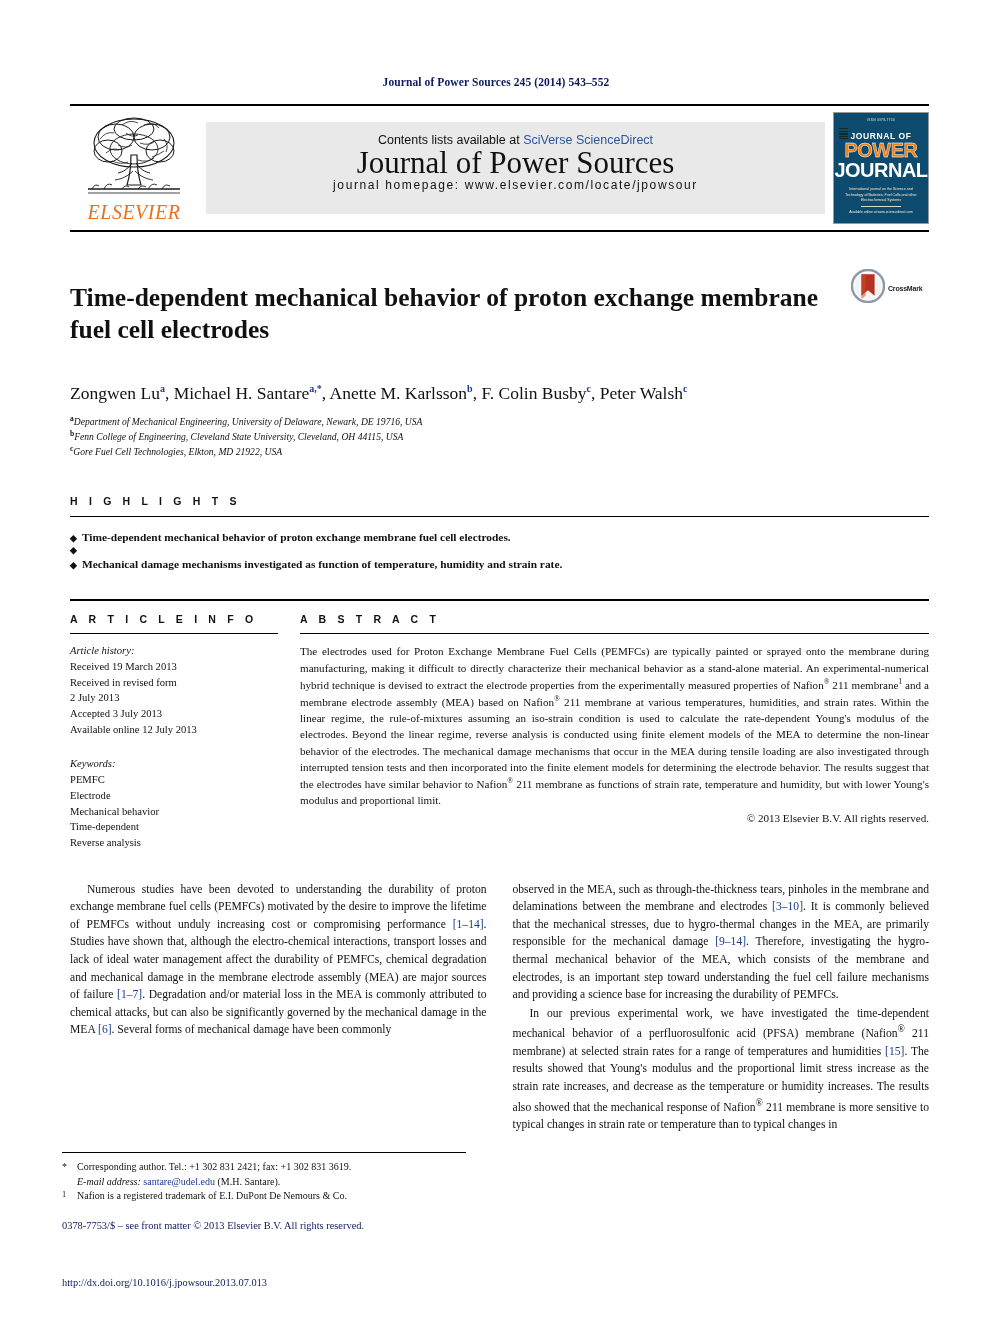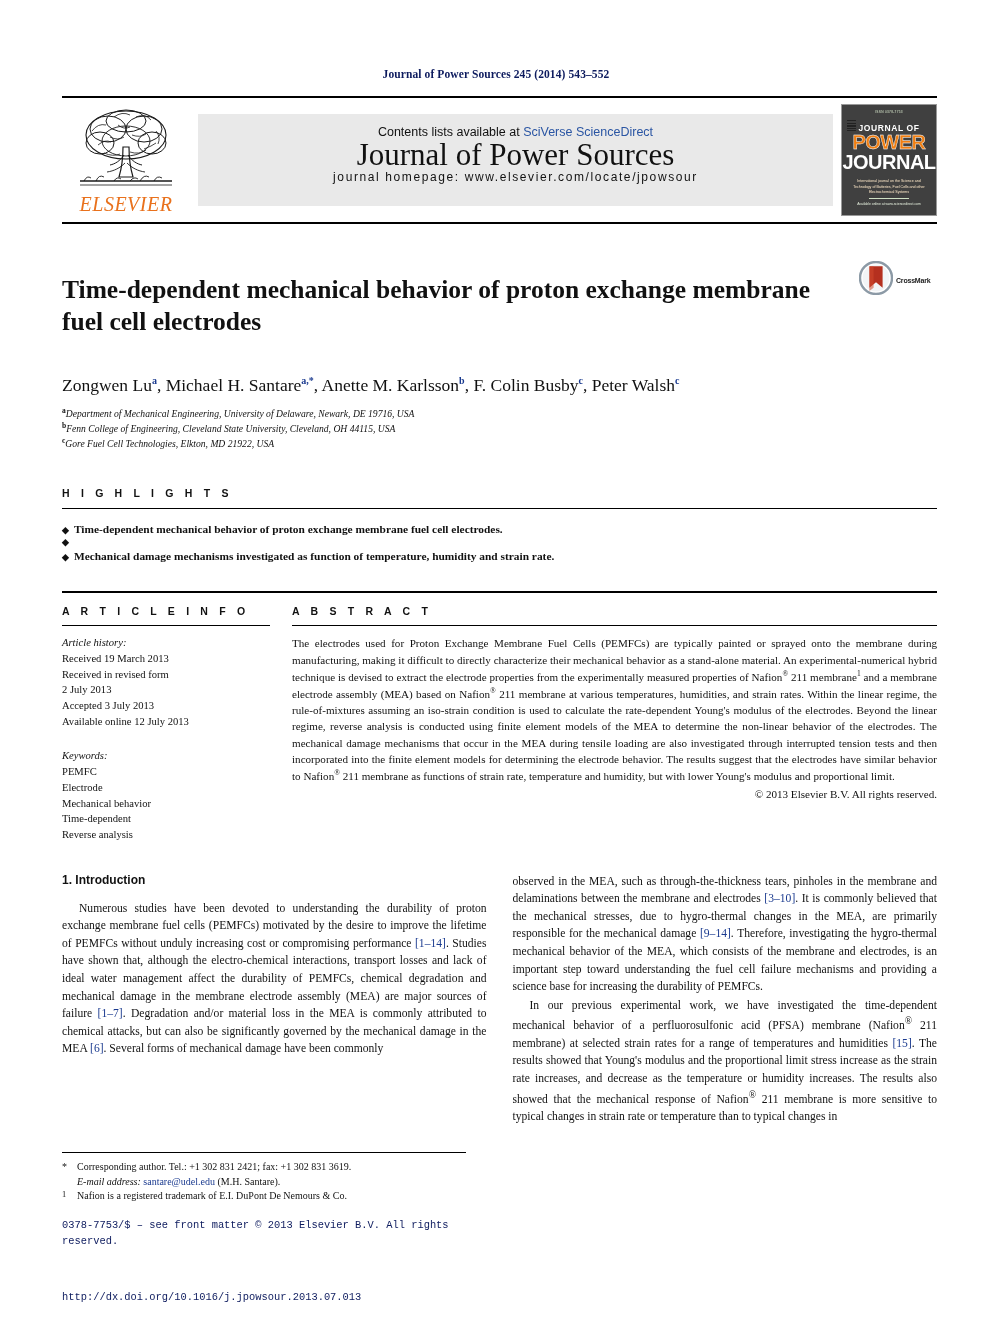--- a/index.html
+++ b/index.html
@@ -7,21 +7,21 @@
   body {
     width: 992px;
     height: 1323px;
     background: #ffffff;
     font-family: "Liberation Serif", serif;
     color: #000000;
     position: relative;
     overflow: hidden;
   }
 
-  .page { position: relative; width: 992px; height: 1323px; padding: 0; }
+  .page { position: relative; width: 992px; height: 1323px; padding: 8px; }
 
   
   .running-head {
     text-align: center;
     font-family: "Liberation Serif", serif;
     font-weight: bold;
     font-size: 11.5px;
     color: #0d1b5e;
     letter-spacing: 0.1px;
     padding-top: 68px;
@@ -82,21 +82,21 @@
   .homepage-line {
     font-family: "Liberation Sans", sans-serif;
     font-size: 12px;
     color: #111;
     letter-spacing: 1.6px;
   }
   .cover-thumb {
     width: 96px;
     flex: 0 0 96px;
     border: 1px solid #999;
-    background: #404040;
+    background: #0c4a6e;
     position: relative;
     overflow: hidden;
     display: flex;
     flex-direction: column;
     align-items: center;
   }
   .cover-topbar {
     width: 100%;
     height: 13px;
     display: flex;
@@ -311,21 +311,21 @@
   .fn-text { flex: 1 1 auto; }
   .fn-text .it { font-style: italic; }
   .link { color: #1a3a8f; }
 
   
   .imprint {
     position: absolute;
     left: 62px;
     top: 1218px;
     width: 420px;
-    font-family: Liberation Mono, monospace;
+    font-family: Liberation Serif, serif;
     font-size: 10.4px;
     line-height: 1.5;
     color: #0d1b5e;
   }
   .imprint .line1 { color: #0d1b5e; font-weight: normal; }
   .imprint .doi { color: #0d1b5e; margin-top: 41px; }
 </style>
 </head>
 <body>
 
@@ -455,21 +455,20 @@
     <div class="col-abs">
       <div class="sec-head">A B S T R A C T</div>
       <div class="subrule"></div>
       <div class="abs-body">The electrodes used for Proton Exchange Membrane Fuel Cells (PEMFCs) are typically painted or sprayed onto the membrane during manufacturing, making it difficult to directly characterize their mechanical behavior as a stand-alone material. An experimental-numerical hybrid technique is devised to extract the electrode properties from the experimentally measured properties of Nafion<sup>®</sup> 211 membrane<sup>1</sup> and a membrane electrode assembly (MEA) based on Nafion<sup>®</sup> 211 membrane at various temperatures, humidities, and strain rates. Within the linear regime, the rule-of-mixtures assuming an iso-strain condition is used to calculate the rate-dependent Young's modulus of the electrodes. Beyond the linear regime, reverse analysis is conducted using finite element models of the MEA to determine the non-linear behavior of the electrodes. The mechanical damage mechanisms that occur in the MEA during tensile loading are also investigated through interrupted tension tests and then incorporated into the finite element models for determining the electrode behavior. The results suggest that the electrodes have similar behavior to Nafion<sup>®</sup> 211 membrane as functions of strain rate, temperature and humidity, but with lower Young's modulus and proportional limit.</div>
       <div class="abs-body abs-copy">© 2013 Elsevier B.V. All rights reserved.</div>
     </div>
   </div>
 
   <div class="body-cols">
     <div class="bcol">
-      <div class="sec-title">1.  Introduction</div>
       <p class="para">Numerous studies have been devoted to understanding the durability of proton exchange membrane fuel cells (PEMFCs) motivated by the desire to improve the lifetime of PEMFCs without unduly increasing cost or compromising performance <span class="cit">[1–14]</span>. Studies have shown that, although the electro-chemical interactions, transport losses and lack of ideal water management affect the durability of PEMFCs, chemical degradation and mechanical damage in the membrane electrode assembly (MEA) are major sources of failure <span class="cit">[1–7]</span>. Degradation and/or material loss in the MEA is commonly attributed to chemical attacks, but can also be significantly governed by the mechanical damage in the MEA <span class="cit">[6]</span>. Several forms of mechanical damage have been commonly</p>
     </div>
     <div class="bcol">
       <p class="para noindent">observed in the MEA, such as through-the-thickness tears, pinholes in the membrane and delaminations between the membrane and electrodes <span class="cit">[3–10]</span>. It is commonly believed that the mechanical stresses, due to hygro-thermal changes in the MEA, are primarily responsible for the mechanical damage <span class="cit">[9–14]</span>. Therefore, investigating the hygro-thermal mechanical behavior of the MEA, which consists of the membrane and electrodes, is an important step toward understanding the fuel cell failure mechanisms and providing a science base for increasing the durability of PEMFCs.</p>
       <p class="para">In our previous experimental work, we have investigated the time-dependent mechanical behavior of a perfluorosulfonic acid (PFSA) membrane (Nafion<sup>®</sup> 211 membrane) at selected strain rates for a range of temperatures and humidities <span class="cit">[15]</span>. The results showed that Young's modulus and the proportional limit stress increase as the strain rate increases, and decrease as the temperature or humidity increases. The results also showed that the mechanical response of Nafion<sup>®</sup> 211 membrane is more sensitive to typical changes in strain rate or temperature than to typical changes in</p>
     </div>
   </div>
 
   <div class="footnotes">
     <div class="fn-row">

